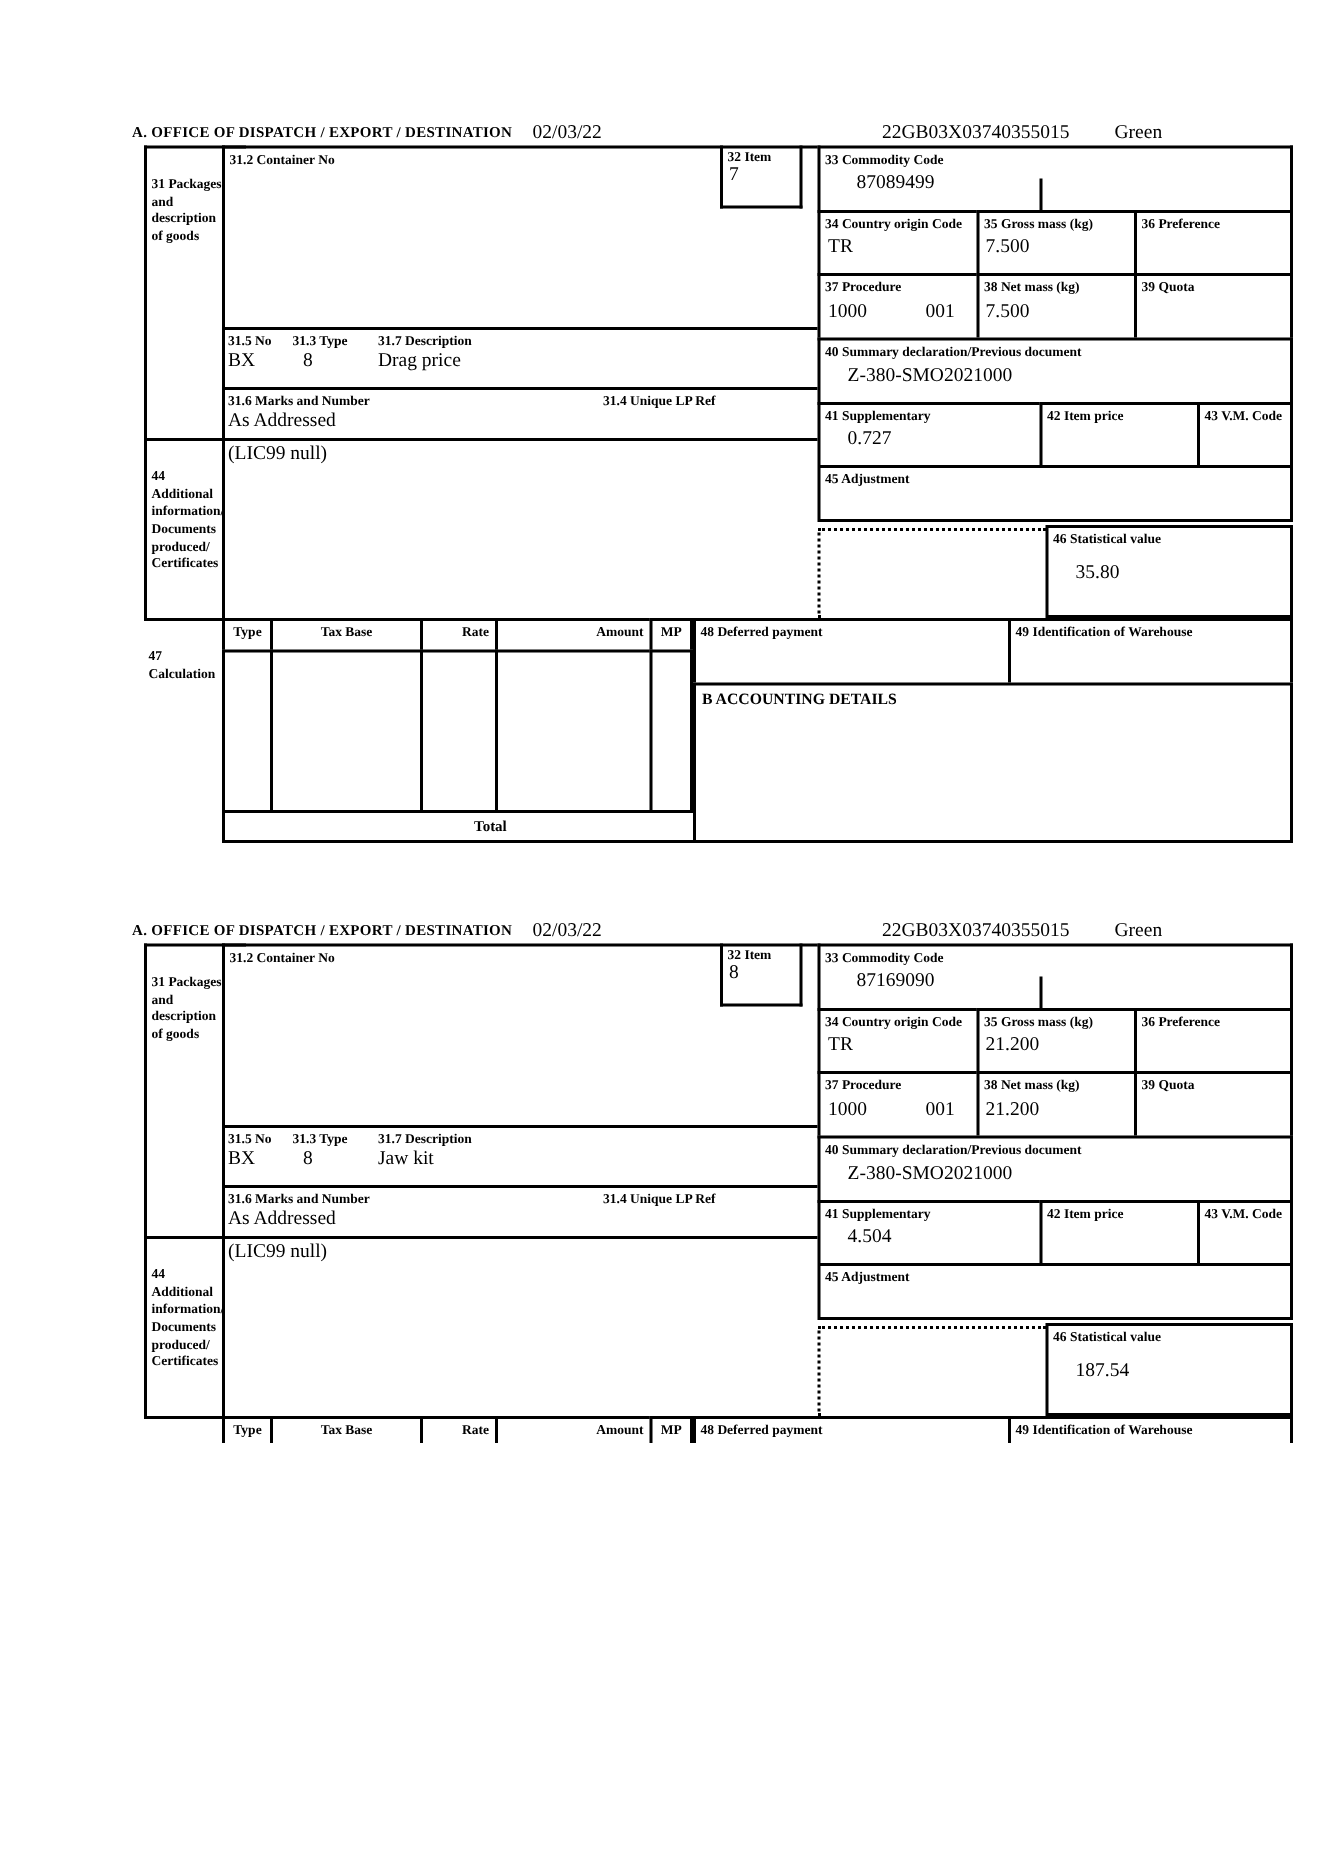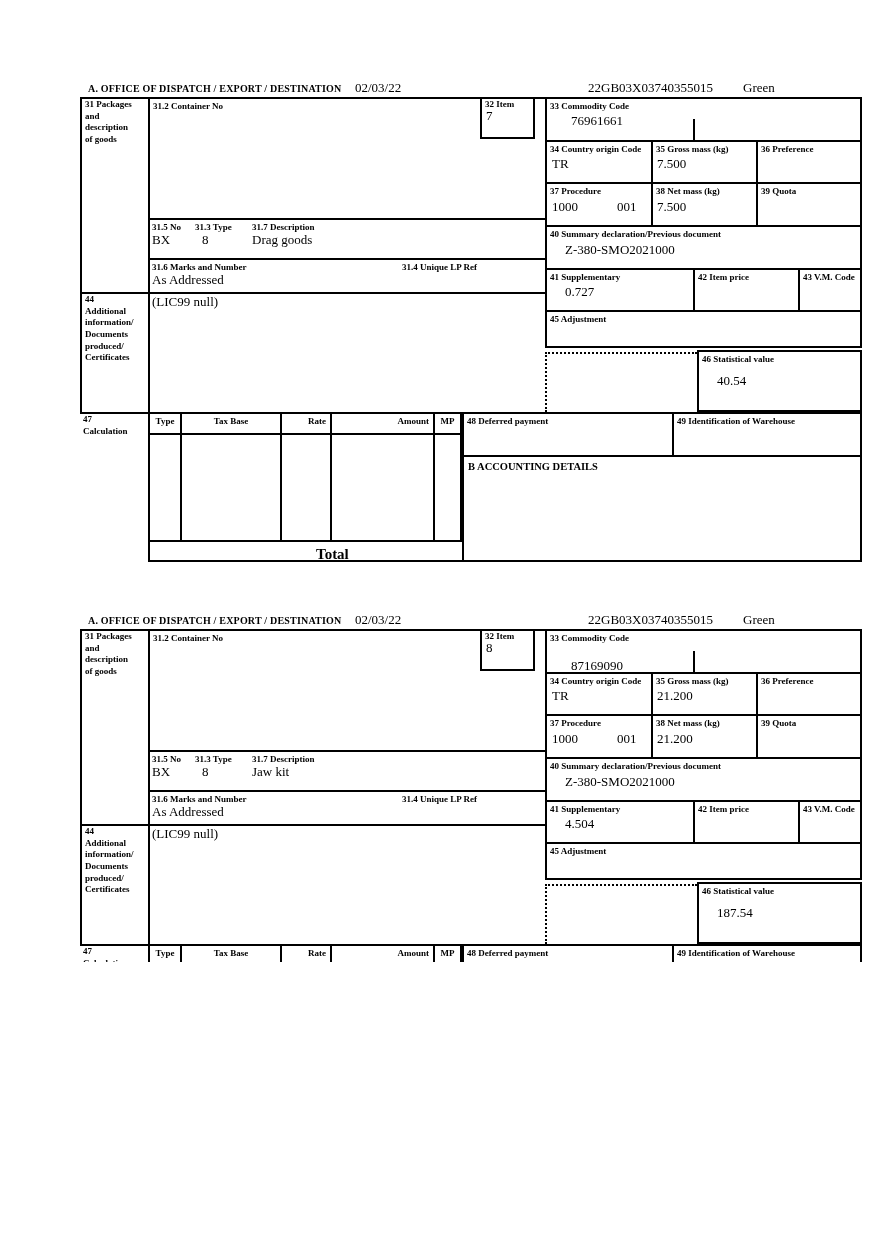--- a/index.html
+++ b/index.html
@@ -7,30 +7,30 @@
         font-family:Liberation Serif, serif;color:#000;}
   .blk{position:absolute;left:80px;width:782px;height:482px;}
   .cell{position:absolute;box-sizing:border-box;}
   .bl{border-left:2px solid #000;}
   .bt{border-top:2px solid #000;}
   .br{border-right:2px solid #000;}
   .bb{border-bottom:2px solid #000;}
   .dl{border-left:2px dotted #000;}
   .dt{border-top:2px dotted #000;}
   .lbl{font-size:9px;font-weight:bold;line-height:1.2;padding:2px 3px;white-space:nowrap;}
-  .side{font-size:9px;font-weight:bold;line-height:1.3;padding:0 3px;white-space:pre-line;}
+  .side{font-size:9px;font-weight:bold;line-height:1.3;padding:18px 3px;white-space:pre-line;margin-left:16px;}
   .val{font-size:13px;position:absolute;white-space:pre;line-height:1.1;}
   .flbl{font-size:9px;font-weight:bold;position:absolute;white-space:nowrap;}
   .hdrline{position:absolute;font-weight:bold;font-size:10px;letter-spacing:.2px;white-space:nowrap;}
   .hdrval{position:absolute;font-size:13px;white-space:nowrap;}
   .divider{position:absolute;background:#000;}
   .acct{font-size:10.5px;font-weight:bold;padding:4px 4px;white-space:nowrap;}
   .thc{text-align:center;}
   .thr{text-align:right;padding-right:4px;}
-  .totaltxt{position:absolute;left:166px;top:4px;font-size:15px;font-weight:bold;}
+  .totaltxt{position:absolute;left:166px;top:4px;font-size:10px;font-weight:bold;}
 </style>
 </head>
 <body>
 
 <div id="page">
   <div id="blocks">
   <div class="blk" style="top: 80px;">
 
     <div class="hdrline" style="left:8px;top:3px;">A. OFFICE OF DISPATCH / EXPORT / DESTINATION</div>
     <div class="hdrval" style="left:275px;top:0px;">02/03/22</div>
@@ -46,21 +46,21 @@
       <div class="lbl">31.2 Container No</div>
     </div>
 
     <div class="cell bl br bb" style="left:400px;top:17px;width:55px;height:42px;">
       <div class="lbl">32 Item</div>
       <div class="val" style="left:4px;top:12px;">7</div>
     </div>
 
     <div class="cell bl bt br" style="left:465px;top:17px;width:317px;height:43px;">
       <div class="lbl">33 Commodity Code</div>
-      <div class="val" style="left:24px;top:15px;">76961661</div>
+      <div class="val" style="left:24px;top:15px;">87089499</div>
       <div class="divider" style="left:146px;top:20px;width:2px;height:21px;"></div>
     </div>
 
     <div class="cell bl bt" style="left:465px;top:60px;width:106px;height:42px;">
       <div class="lbl">34 Country origin Code</div>
       <div class="val" style="left:5px;top:15px;">TR</div>
     </div>
     <div class="cell bl bt" style="left:571px;top:60px;width:105px;height:42px;">
       <div class="lbl">35 Gross mass (kg)</div>
       <div class="val" style="left:4px;top:15px;">7.500</div>
@@ -98,30 +98,30 @@
       <div class="lbl">43 V.M. Code</div>
     </div>
 
     <div class="cell bl bt br bb" style="left:465px;top:230px;width:317px;height:38px;">
       <div class="lbl">45 Adjustment</div>
     </div>
 
     <div class="cell dl dt" style="left:465px;top:272px;width:152px;height:60px;"></div>
     <div class="cell bl bt br bb" style="left:617px;top:270px;width:165px;height:62px;">
       <div class="lbl">46 Statistical value</div>
-      <div class="val" style="left:18px;top:22px;">40.54</div>
+      <div class="val" style="left:18px;top:22px;">35.80</div>
     </div>
 
     <div class="cell bl bt" style="left:68px;top:138px;width:397px;height:40px;">
       <div class="flbl" style="left:2px;top:2px;">31.5 No</div>
       <div class="flbl" style="left:45px;top:2px;">31.3 Type</div>
       <div class="flbl" style="left:102px;top:2px;">31.7 Description</div>
       <div class="val" style="left:2px;top:13px;">BX</div>
       <div class="val" style="left:52px;top:13px;">8</div>
-      <div class="val" style="left:102px;top:13px;">Drag goods</div>
+      <div class="val" style="left:102px;top:13px;">Drag price</div>
     </div>
 
     <div class="cell bl bt" style="left:68px;top:178px;width:397px;height:34px;">
       <div class="flbl" style="left:2px;top:2px;">31.6 Marks and Number</div>
       <div class="flbl" style="left:252px;top:2px;">31.4 Unique LP Ref</div>
       <div class="val" style="left:2px;top:13px;">As Addressed</div>
     </div>
 
     <div class="cell bl bt side" style="left:0px;top:212px;width:68px;height:120px;">44
 Additional
@@ -181,21 +181,21 @@
       <div class="lbl">31.2 Container No</div>
     </div>
 
     <div class="cell bl br bb" style="left:400px;top:17px;width:55px;height:42px;">
       <div class="lbl">32 Item</div>
       <div class="val" style="left:4px;top:12px;">8</div>
     </div>
 
     <div class="cell bl bt br" style="left:465px;top:17px;width:317px;height:43px;">
       <div class="lbl">33 Commodity Code</div>
-      <div class="val" style="left:24px;top:28px;">87169090</div>
+      <div class="val" style="left:24px;top:15px;">87169090</div>
       <div class="divider" style="left:146px;top:20px;width:2px;height:21px;"></div>
     </div>
 
     <div class="cell bl bt" style="left:465px;top:60px;width:106px;height:42px;">
       <div class="lbl">34 Country origin Code</div>
       <div class="val" style="left:5px;top:15px;">TR</div>
     </div>
     <div class="cell bl bt" style="left:571px;top:60px;width:105px;height:42px;">
       <div class="lbl">35 Gross mass (kg)</div>
       <div class="val" style="left:4px;top:15px;">21.200</div>

